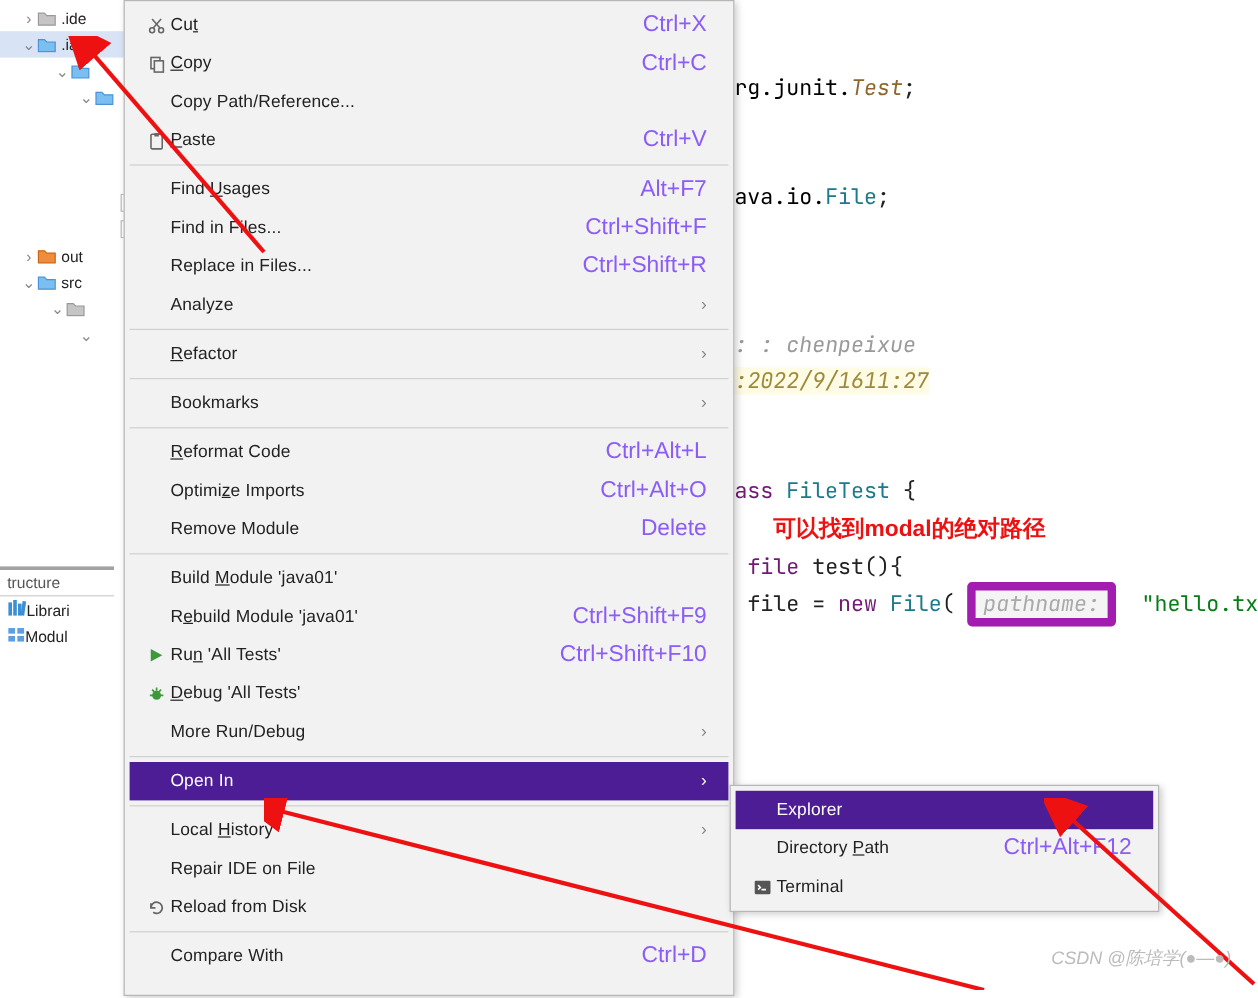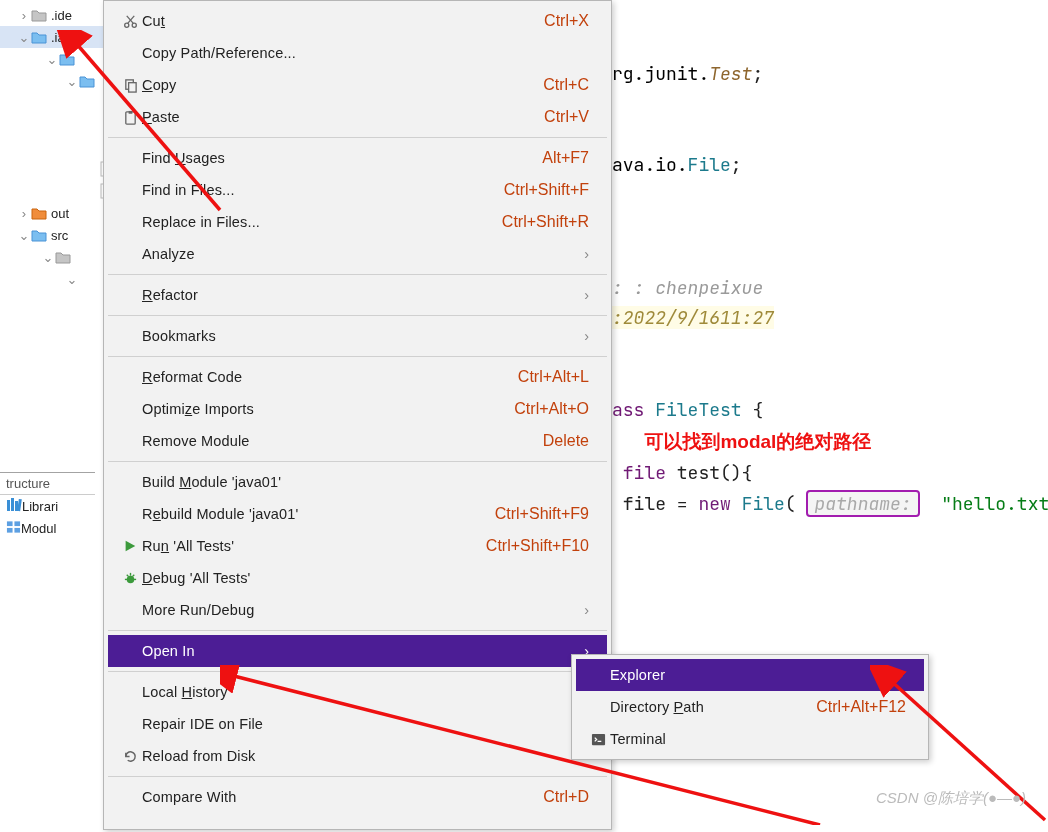--- a/index.html
+++ b/index.html
@@ -2,42 +2,42 @@
 <html><head>
 <meta charset="utf-8">
 <style>
 html,body{margin:0;padding:0;font-family:"Segoe UI",Arial,sans-serif;font-size:14px;background:#fff;color:#222;overflow:hidden;width:1048px;height:832px;position:relative}
 .tree{position:absolute;left:0;top:0;width:130px;padding-top:4px}
 .tree .node{display:flex;align-items:center;height:22px;white-space:nowrap;overflow:hidden;font-size:13px}
 .tree .arrow{width:12px;text-align:center;color:#888}
 .tree .ico{width:18px;height:16px;margin-right:3px;display:inline-flex;align-items:center;justify-content:center}
 .tree .sel{background:#d8e4f5}
 .structure-panel{position:absolute;left:0;top:472px;width:95px}
-.structure-panel .hd{border-top:1px solid #a3a3a3;border-bottom:1px solid #ccc;padding:3px 6px;font-size:13px;color:#555}
+.structure-panel .hd{border-top:3px solid #a3a3a3;border-bottom:1px solid #ccc;padding:3px 6px;font-size:13px;color:#555}
 .structure-panel .row{display:flex;align-items:center;height:22px;font-size:13px;padding-left:6px;overflow:hidden}
 .menu{position:absolute;top:0;background:#f2f2f2;border:1px solid #b6b6b6;box-shadow:2px 2px 6px rgba(0,0,0,.2);padding:4px 4px;font-size:14.5px}
 .menu.main{left:103px;width:499px;height:820px}
-.menu.sub{left:571px;top:654px;width:348px}
+.menu.sub{left:608px;top:654px;width:348px}
 .menu .item{display:flex;align-items:center;height:32px;padding:0 18px 0 10px}
 .menu .item .icon-slot{width:24px;display:flex;justify-content:center;color:#666}
 .menu .item .label{flex:1;color:#222;letter-spacing:.01em}
-.menu .item .hint{color:#c2410c;font-size:16px}
+.menu .item .hint{color:#8b5cf6;font-size:19px}
 .menu .item .sub-arrow{color:#888;width:14px;text-align:right}
 .menu .item.hl{background:#4c1d95;color:#fff}
 .menu .item.hl .label,.menu .item.hl .hint,.menu .item.hl .sub-arrow,.menu .item.hl .icon-slot{color:#fff}
 .menu .sep{height:1px;background:#d0d0d0;margin:4px 0}
 .editor{position:absolute;left:604px;top:0;right:0;padding:28px 8px;font-family:"Consolas","JetBrains Mono",monospace;font-size:18px;line-height:1.7;white-space:pre}
 .kw{color:#701a75}
 .cls{color:#1c7a8c}
 .pkg{color:#000}
 .fld{color:#8e662e;font-style:italic}
 .cmt{color:#9a9a9a;font-style:italic}
 .cmt-date{color:#9f8a3a;font-style:italic}
 .str{color:#067d17}
-.hint-box{background:#f4f4f4;border:2px solid #a21caf;border-radius:4px;padding:0 6px;color:#a9a9a9;font-style:italic}
+.hint-box{background:#f4f4f4;border:7px solid #a21caf;border-radius:4px;padding:0 6px;color:#a9a9a9;font-style:italic}
 .anno{color:#e11;font-family:"Microsoft YaHei",sans-serif;font-size:19px;font-weight:700}
 .date-hl{background:#fffce6}
 svg.arrow-svg{position:absolute;pointer-events:none}
 .watermark{position:absolute;right:22px;bottom:24px;color:#bbb;font-size:15px;font-style:italic;font-family:"Microsoft YaHei",sans-serif}
 .folder-blue{fill:#7bbef0;stroke:#4a93d6}
 .folder-gray{fill:#c5c5c5;stroke:#999}
 .folder-orange{fill:#f08d3c;stroke:#c9640f}
 .lib-bars rect{fill:#3a8fd6}
 .mod-icon rect{fill:#5da0e2}
 </style>
@@ -201,32 +201,32 @@
           <circle cx="4" cy="12" r="2.2" fill="none" stroke="#666" stroke-width="1.4"></circle>
           <circle cx="12" cy="12" r="2.2" fill="none" stroke="#666" stroke-width="1.4"></circle>
           <line x1="5" y1="10" x2="12" y2="2" stroke="#666" stroke-width="1.4"></line>
           <line x1="11" y1="10" x2="4" y2="2" stroke="#666" stroke-width="1.4"></line>
         </svg>
       </span>
       <span class="label">Cu<u>t</u></span>
       <span class="hint">Ctrl+X</span>
     </div>
     <div class="item">
-      <span class="icon-slot"></span>
-      <span class="label">Copy Path/Reference...</span>
-    </div>
-    <div class="item">
       <span class="icon-slot">
         <svg width="15" height="15" viewBox="0 0 16 16">
           <rect x="3" y="2" width="8" height="10" fill="none" stroke="#666" stroke-width="1.4"></rect>
           <rect x="6" y="5" width="8" height="10" fill="#f2f2f2" stroke="#666" stroke-width="1.4"></rect>
         </svg>
       </span>
       <span class="label"><u>C</u>opy</span>
       <span class="hint">Ctrl+C</span>
+    </div>
+    <div class="item">
+      <span class="icon-slot"></span>
+      <span class="label">Copy Path/Reference...</span>
     </div>
     <div class="item">
       <span class="icon-slot">
         <svg width="15" height="15" viewBox="0 0 16 16">
           <rect x="3" y="2" width="10" height="13" rx="1" fill="none" stroke="#666" stroke-width="1.4"></rect>
           <rect x="6" y="1" width="4" height="3" fill="#666"></rect>
         </svg>
       </span>
       <span class="label"><u>P</u>aste</span>
       <span class="hint">Ctrl+V</span>

